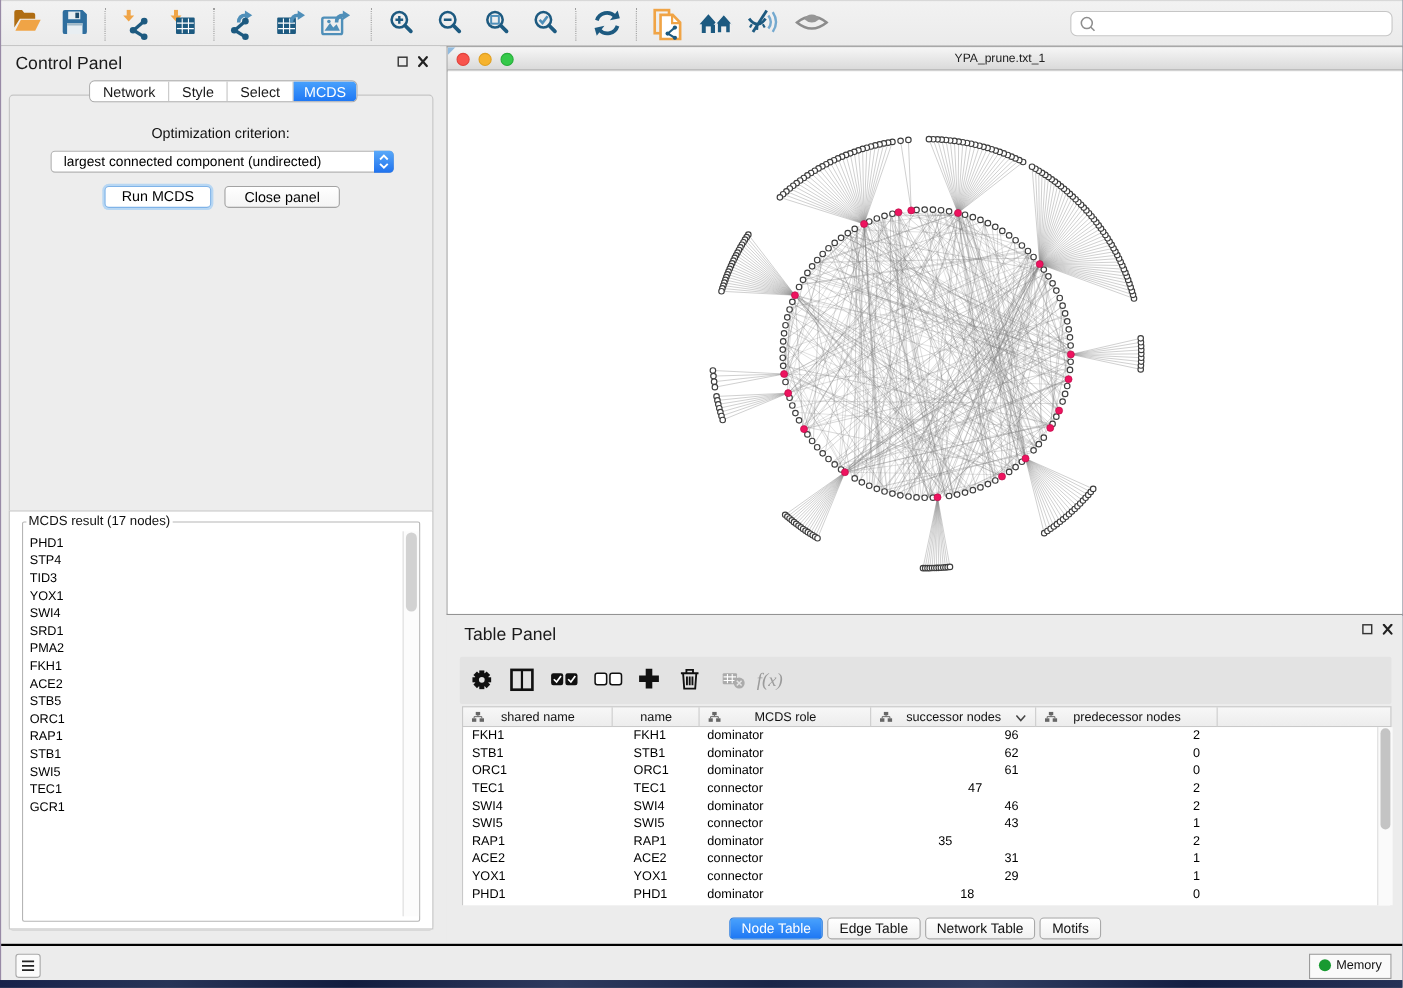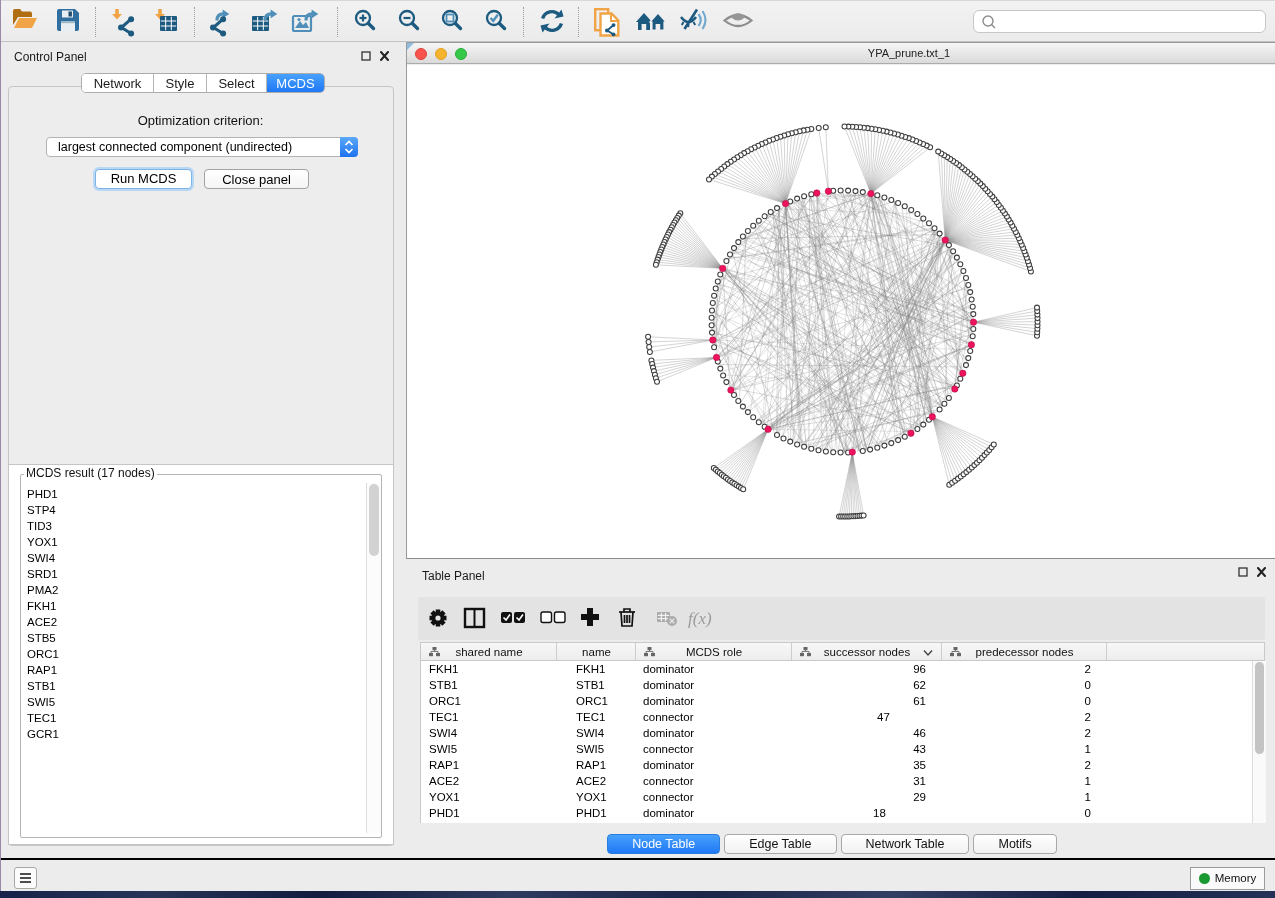--- a/index.html
+++ b/index.html
@@ -4,21 +4,21 @@
 *{margin:0;padding:0;box-sizing:border-box}
 body{width:1275px;height:898px;position:relative;overflow:hidden;
   font-family:"Liberation Sans",sans-serif;background:#1e2b4e}
 #app{position:absolute;left:1px;top:0;width:1274px;height:891px;background:#ececec}
 #toolbar{position:absolute;left:0;top:0;width:1274px;height:42px;
   background:linear-gradient(#f2f2f2,#ebebeb);border-top:1px solid #d8d8d8;border-bottom:1px solid #c2c2c2}
 .tsep{position:absolute;top:6px;height:30px;width:0;border-left:1px dotted #9e9e9e}
 #search{position:absolute;left:972px;top:9px;width:293px;height:23px;background:#fff;
   border:1px solid #c6c6c6;border-radius:6px}
 #cpanel{position:absolute;left:0;top:42px;width:399px;height:816px;background:#ececec}
-.ptitle{font-size:12px;color:#1a1a1a}
+.ptitle{font-size:16px;color:#1a1a1a}
 #ctabs{position:absolute;left:80px;top:31px;height:20px;display:flex;
   border:1px solid #acacac;border-radius:5px;overflow:hidden;background:#fff}
 .ctab{font-size:13px;color:#1a1a1a;text-align:center;line-height:19px;background:#fff;border-right:1px solid #b7b7b7}
 .ctabsel{background:linear-gradient(#48a1fd,#1f78f4);color:#fff;border-right:none}
 #innerpanel{position:absolute;left:7px;top:44px;width:386px;height:760px;
   background:#ededed;border:1px solid #c5c5c5;border-radius:4px}
 #resultwhite{position:absolute;left:7px;top:422px;width:386px;height:381px;background:#fff;border:1px solid #c5c5c5}
 #groupbox{position:absolute;left:19px;top:432px;width:362px;height:364px;border:1px solid #b5b5b5;border-radius:2px}
 #grouplabel{position:absolute;left:23px;top:424px;background:#fff;padding:0 2px;font-size:12px;color:#111}
 #mcdslist{position:absolute;left:21px;top:441px;width:344px;height:350px;background:#fff;
@@ -37,21 +37,21 @@
   border:1px solid #c9c9c9;font-size:11.5px;color:#111}
 .hcol{position:absolute;top:0;height:18px;line-height:18px;border-right:1px solid #cccccc}
 #tbody{position:absolute;left:14px;top:101px;width:845px;height:162px;background:#fff;border-left:1px solid #c9c9c9;border-right:1px solid #c9c9c9;
   font-size:11.5px;color:#000}
 .trow{position:absolute;left:0;width:100%;height:16px;line-height:16px}
 .tc{position:absolute;top:0}
 #tscroll{position:absolute;left:831px;top:0;width:14px;height:162px;background:#fafafa;border-left:1px solid #ddd}
 #tthumb{position:absolute;left:2px;top:1px;width:9px;height:92px;background:#c4c4c4;border-radius:4.5px}
 #ttabs{position:absolute;left:-9px;top:274px;width:870px;height:20px;text-align:center}
 .ttab{display:inline-block;height:20px;line-height:19px;font-size:12.5px;color:#111;background:linear-gradient(#fff,#f1f1f1);
-  border:1px solid #a9a9a9;border-radius:4px;padding:0 24px;margin:0 2px}
+  border:1px solid #a9a9a9;border-radius:4px;padding:0 10px;margin:0 2px}
 .ttabsel{background:linear-gradient(#48a1fd,#1f78f4);color:#fff;border-color:#2a7de0}
 #statusbar{position:absolute;left:0;top:858px;width:1274px;height:33px;background:#ececec;border-top:2px solid #000000}
 #memorybtn{position:absolute;left:1189px;top:7px;width:75px;height:23px;background:#fafafa;border:1px solid #9b9b9b;
   font-size:11.5px;color:#111;line-height:21px;text-align:center}
 #listbtn{position:absolute;left:13px;top:7px;width:23px;height:22px;background:#fbfbfb;border:1px solid #a8a8a8;border-radius:3px}
 #leftedge{position:absolute;left:0;top:0;width:1px;height:891px;background:#988aa6}
 #wallpaper{position:absolute;left:0;top:891px;width:1275px;height:7px;
   background:linear-gradient(90deg,#17224a 0%,#273457 12%,#121c3e 25%,#2e3a5e 40%,#1a2548 55%,#323e62 70%,#141e42 85%,#253156 100%)}
 </style></head><body>
 <div id="app">
@@ -1214,42 +1214,42 @@
           <span class="tc" style="left:8px">ORC1</span>
           <span class="tc" style="left:155px">ORC1</span>
           <span class="tc" style="left:222px">dominator</span>
           <span class="tc" style="left:432px;width:73px;text-align:right">61</span>
           <span class="tc" style="left:601px;width:69px;text-align:right">0</span>
         </div>
         <div class="trow" style="top:48px">
           <span class="tc" style="left:8px">TEC1</span>
           <span class="tc" style="left:155px">TEC1</span>
           <span class="tc" style="left:222px">connector</span>
-          <span class="tc" style="left:456px;width:73px;text-align:left">47</span>
+          <span class="tc" style="left:429px;width:73px;text-align:center">47</span>
           <span class="tc" style="left:601px;width:69px;text-align:right">2</span>
         </div>
         <div class="trow" style="top:64px">
           <span class="tc" style="left:8px">SWI4</span>
           <span class="tc" style="left:155px">SWI4</span>
           <span class="tc" style="left:222px">dominator</span>
           <span class="tc" style="left:432px;width:73px;text-align:right">46</span>
           <span class="tc" style="left:601px;width:69px;text-align:right">2</span>
         </div>
         <div class="trow" style="top:80px">
           <span class="tc" style="left:8px">SWI5</span>
           <span class="tc" style="left:155px">SWI5</span>
           <span class="tc" style="left:222px">connector</span>
           <span class="tc" style="left:432px;width:73px;text-align:right">43</span>
           <span class="tc" style="left:601px;width:69px;text-align:right">1</span>
         </div>
         <div class="trow" style="top:96px">
           <span class="tc" style="left:8px">RAP1</span>
           <span class="tc" style="left:155px">RAP1</span>
           <span class="tc" style="left:222px">dominator</span>
-          <span class="tc" style="left:432px;width:73px;text-align:right">35</span>
+          <span class="tc" style="left:432px;width:73px;">35</span>
           <span class="tc" style="left:601px;width:69px;text-align:right">2</span>
         </div>
         <div class="trow" style="top:112px">
           <span class="tc" style="left:8px">ACE2</span>
           <span class="tc" style="left:155px">ACE2</span>
           <span class="tc" style="left:222px">connector</span>
           <span class="tc" style="left:432px;width:73px;text-align:right">31</span>
           <span class="tc" style="left:601px;width:69px;text-align:right">1</span>
         </div>
         <div class="trow" style="top:128px">

